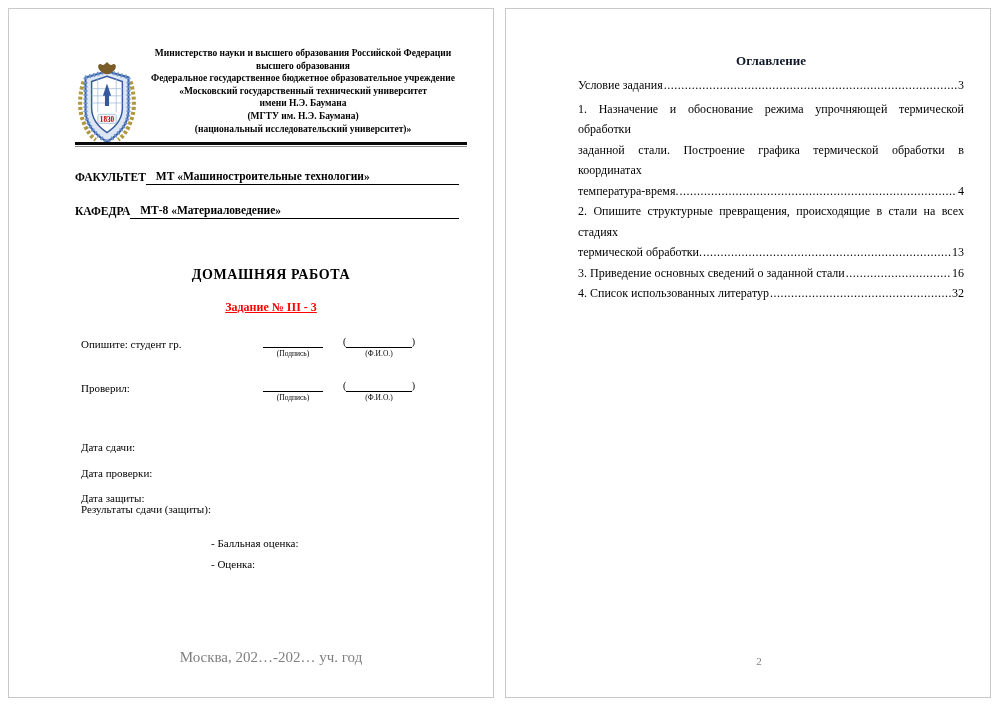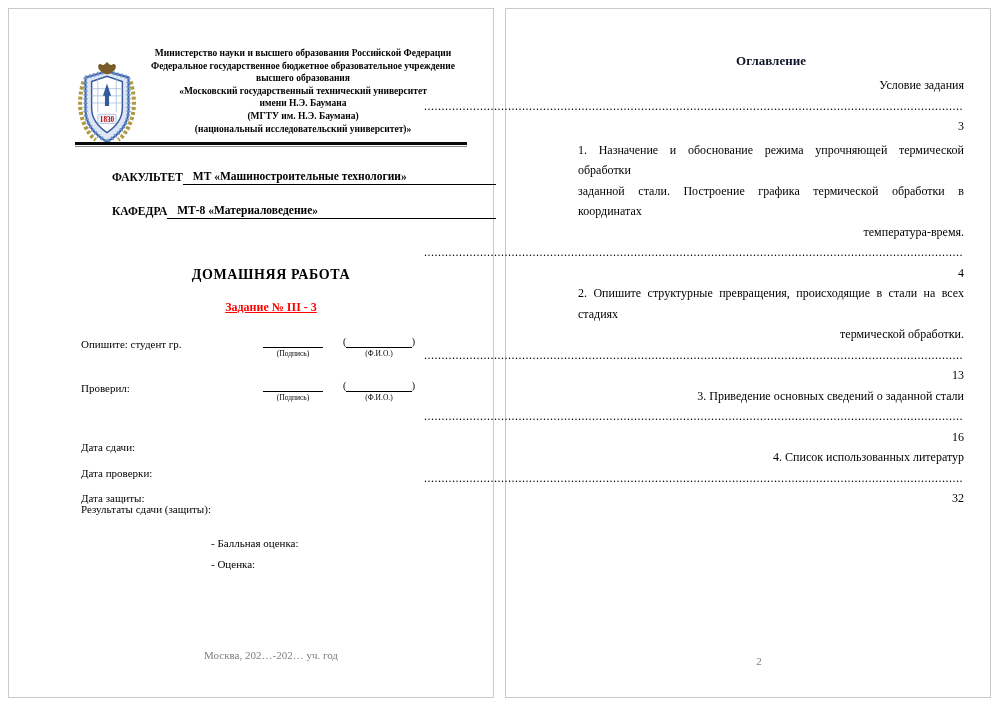--- a/index.html
+++ b/index.html
@@ -20,21 +20,21 @@
     left:128px;top:38px;width:332px;text-align:center;
     font-weight:bold;font-size:9.5px;line-height:12.6px;
   }
   .logo-box{left:64px;top:52px;width:68px;height:84px;}
   .divider{
     left:66px;top:133px;width:392px;height:1px;
     border-top:3px solid #0a0a0a;border-bottom:1px solid #8a8a8a;
   }
   .fill-row{
     left:66px;width:384px;display:flex;align-items:flex-end;
-    font-weight:bold;font-size:11.5px;margin-left:37px;
+    font-weight:bold;font-size:11.5px;
   }
   .fill-row .lbl{white-space:nowrap;padding-bottom:2px;}
   .fill-row .val{
     flex:1;border-bottom:1px solid #000;padding:0 0 2px 10px;white-space:nowrap;
   }
   .work-title{
     left:66px;top:258px;width:392px;text-align:center;
     font-weight:bold;font-size:14px;letter-spacing:0.6px;
   }
   .assignment-title{
@@ -45,33 +45,33 @@
   .sig-group{width:60px;left:254px;}
   .fio-group{width:72px;left:334px;display:block;}
   .uline{height:13px;border-bottom:1px solid #000;}
   .fio-line{display:flex;align-items:flex-end;font-size:10px;line-height:13px;}
   .fio-line .uline{flex:1;}
   .sig-caption{font-size:7.5px;text-align:center;white-space:nowrap;margin-top:1px;font-family:Liberation Serif, serif;}
   .date-label{font-size:11px;white-space:nowrap;left:72px;}
   .result-label{font-size:11px;white-space:nowrap;left:202px;}
   .footer-note{
     left:66px;top:640px;width:392px;text-align:center;
-    font-size:11px;color:#808080;
+    font-size:15px;color:#808080;
   }
 
   
   .toc-title{
     left:72px;top:44px;width:386px;text-align:center;
     font-weight:bold;font-size:13px;color:#0f172a;
   }
   .toc-list{left:72px;top:66px;width:386px;font-size:12px;line-height:20.5px;}
   .toc-entry{margin:0;}
   .toc-entry.gap{margin-bottom:3px;}
   .toc-line-fill{text-align:justify;text-align-last:justify;}
-  .toc-line-last{display:flex;align-items:flex-end;flex-direction:column;}
+  .toc-line-last{display:flex;align-items:flex-end;}
   .toc-text{white-space:nowrap;}
   .dots{flex:1;overflow:hidden;white-space:nowrap;margin:0 1px;}
   .dots::after{
     content:"..........................................................................................................................................................";
     letter-spacing:0.5px;
   }
   .toc-page{white-space:nowrap;}
   .page-number{
     left:60px;top:646px;width:386px;text-align:center;
     font-size:11px;color:#808080;
@@ -98,22 +98,22 @@
         <line x1="42" y1="17" x2="42" y2="50"></line>
       </g>
       <path d="M33,22 L37,34 L35,34 L35,44 L31,44 L31,34 L29,34 Z" fill="#35599c"></path>
       <rect x="24" y="52" width="18" height="9" rx="1.5" fill="#eef2fa" stroke="#9db7d8" stroke-width="0.7"></rect>
       <text x="33" y="59.5" font-size="7" font-weight="bold" fill="#c00000" text-anchor="middle">1830</text>
     </svg>
   </div>
 
   <div class="abs uni-header">
     <div>Министерство науки и высшего образования Российской Федерации</div>
+    <div>высшего образования</div>
     <div>Федеральное государственное бюджетное образовательное учреждение</div>
-    <div>высшего образования</div>
     <div>«Московский государственный технический университет</div>
     <div>имени Н.Э. Баумана</div>
     <div>(МГТУ им. Н.Э. Баумана)</div>
     <div>(национальный исследовательский университет)»</div>
   </div>
 
   <div class="abs divider"></div>
 
   <div class="abs fill-row" style="top:161px;">
     <span class="lbl">ФАКУЛЬТЕТ</span>

